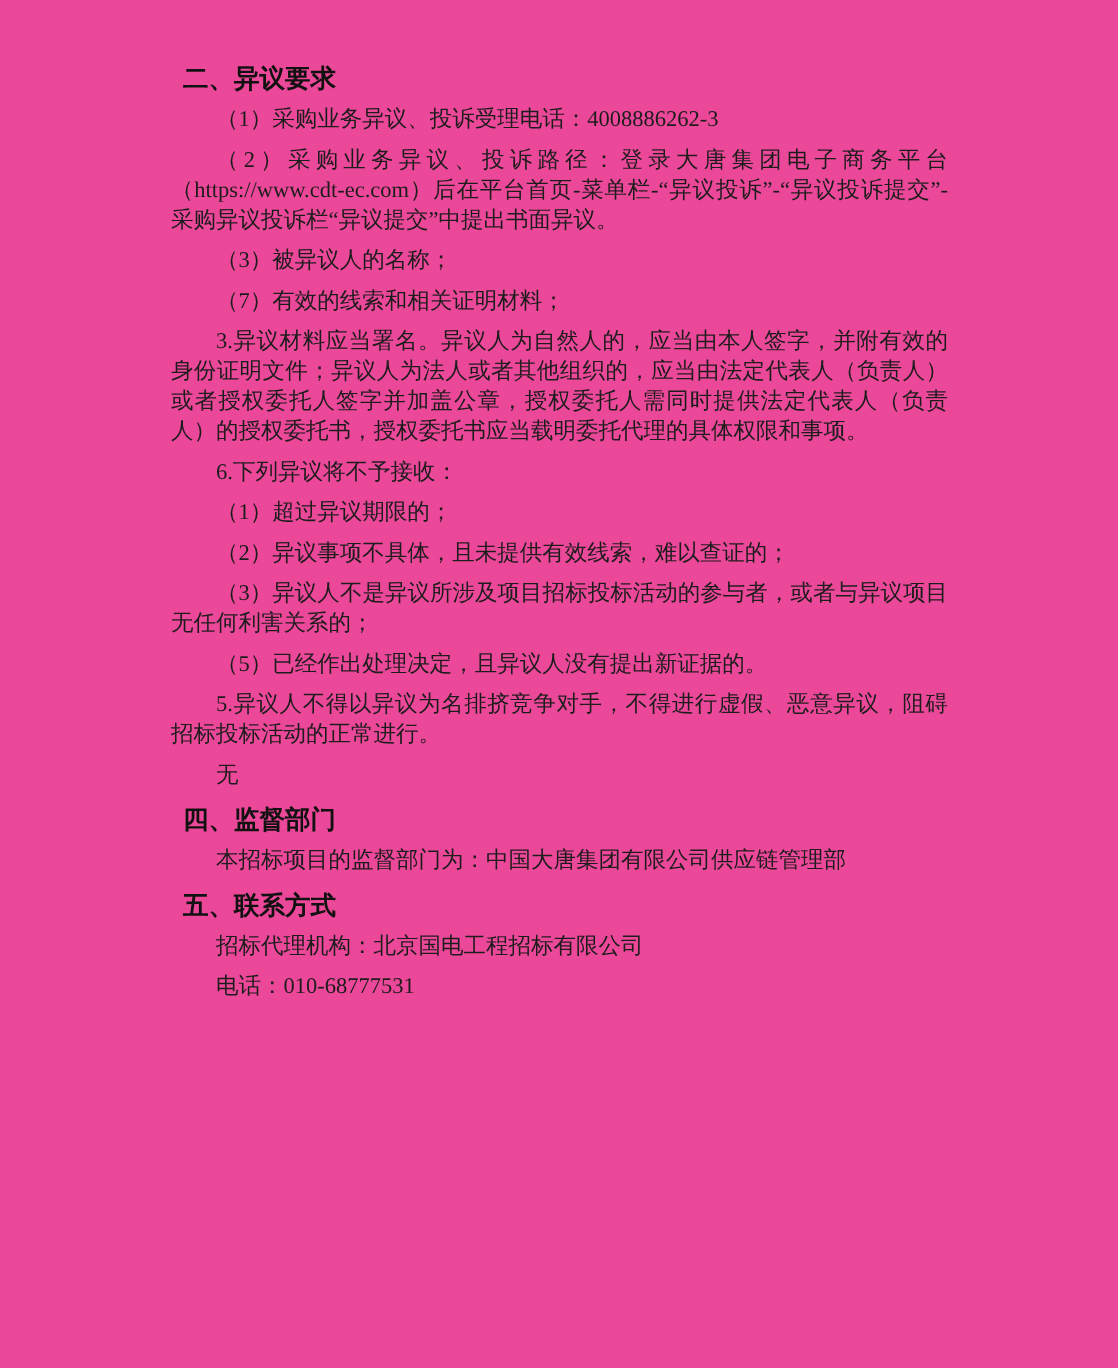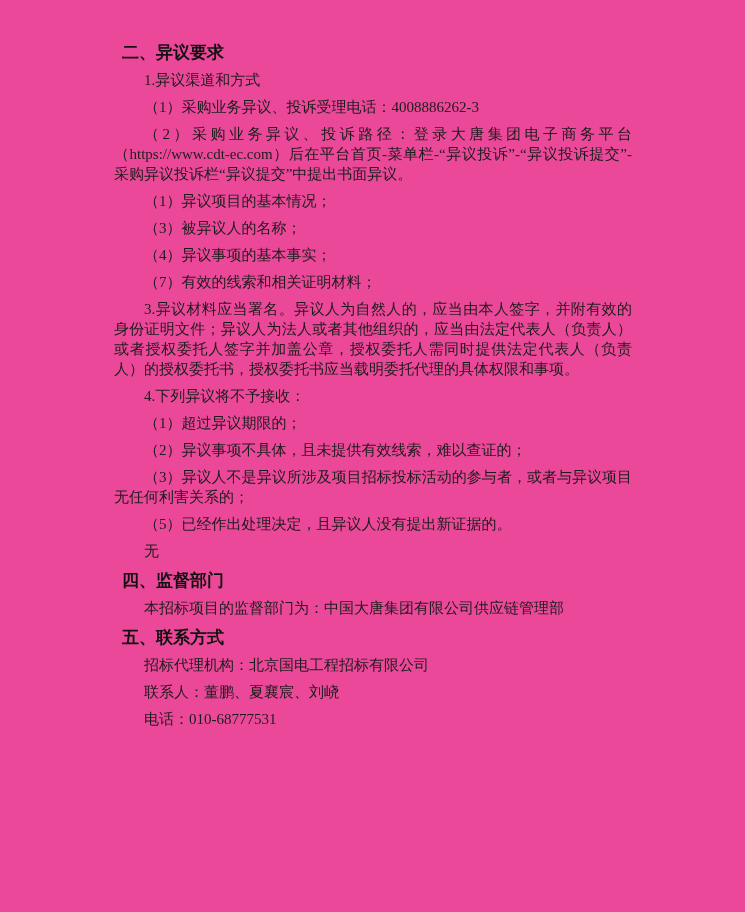--- a/index.html
+++ b/index.html
@@ -36,34 +36,31 @@
     text-align: justify;
     word-break: break-word;
   }
 </style>
 </head>
 <body>
 
 <div class="page">
   <div id="document-content">
       <div class="sec-heading">二、异议要求</div>
-      <p class="para">1.异议渠道和方式</p>
       <p class="para">（1）采购业务异议、投诉受理电话：4008886262-3</p>
       <p class="para">（2）采购业务异议、投诉路径：登录大唐集团电子商务平台（https://www.cdt-ec.com）后在平台首页-菜单栏-“异议投诉”-“异议投诉提交”-采购异议投诉栏“异议提交”中提出书面异议。</p>
-      <p class="para">（1）异议项目的基本情况；</p>
       <p class="para">（3）被异议人的名称；</p>
-      <p class="para">（4）异议事项的基本事实；</p>
       <p class="para">（7）有效的线索和相关证明材料；</p>
       <p class="para">3.异议材料应当署名。异议人为自然人的，应当由本人签字，并附有效的身份证明文件；异议人为法人或者其他组织的，应当由法定代表人（负责人）或者授权委托人签字并加盖公章，授权委托人需同时提供法定代表人（负责人）的授权委托书，授权委托书应当载明委托代理的具体权限和事项。</p>
-      <p class="para">4.下列异议将不予接收：</p>
+      <p class="para">6.下列异议将不予接收：</p>
       <p class="para">（1）超过异议期限的；</p>
       <p class="para">（2）异议事项不具体，且未提供有效线索，难以查证的；</p>
       <p class="para">（3）异议人不是异议所涉及项目招标投标活动的参与者，或者与异议项目无任何利害关系的；</p>
       <p class="para">（5）已经作出处理决定，且异议人没有提出新证据的。</p>
+      <p class="para">5.异议人不得以异议为名排挤竞争对手，不得进行虚假、恶意异议，阻碍招标投标活动的正常进行。</p>
       <p class="para">无</p>
       <div class="sec-heading">四、监督部门</div>
       <p class="para">本招标项目的监督部门为：中国大唐集团有限公司供应链管理部</p>
       <div class="sec-heading">五、联系方式</div>
       <p class="para">招标代理机构：北京国电工程招标有限公司</p>
-      <p class="para">联系人：董鹏、夏襄宸、刘峣</p>
       <p class="para">电话：010-68777531</p>
     </div>
 </div>
 
 </body></html>

